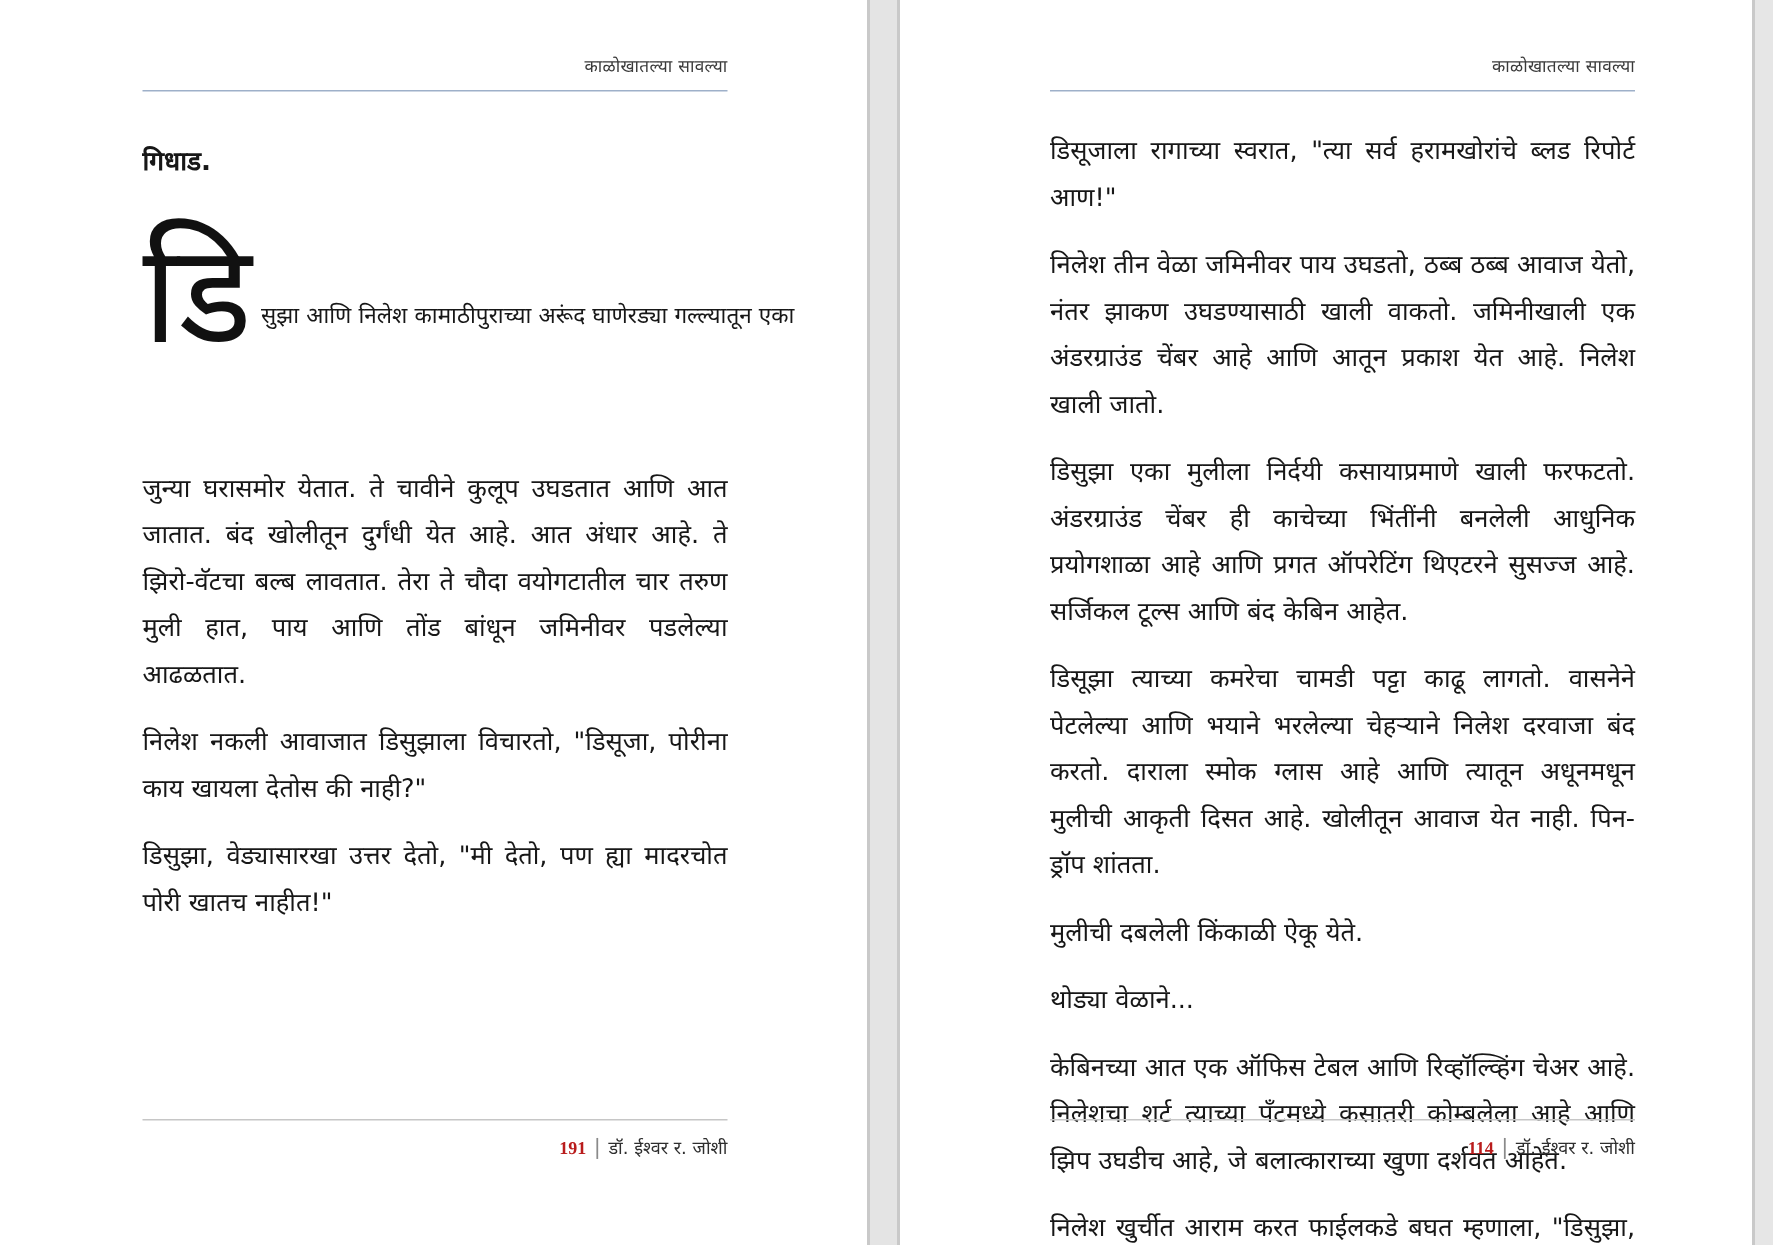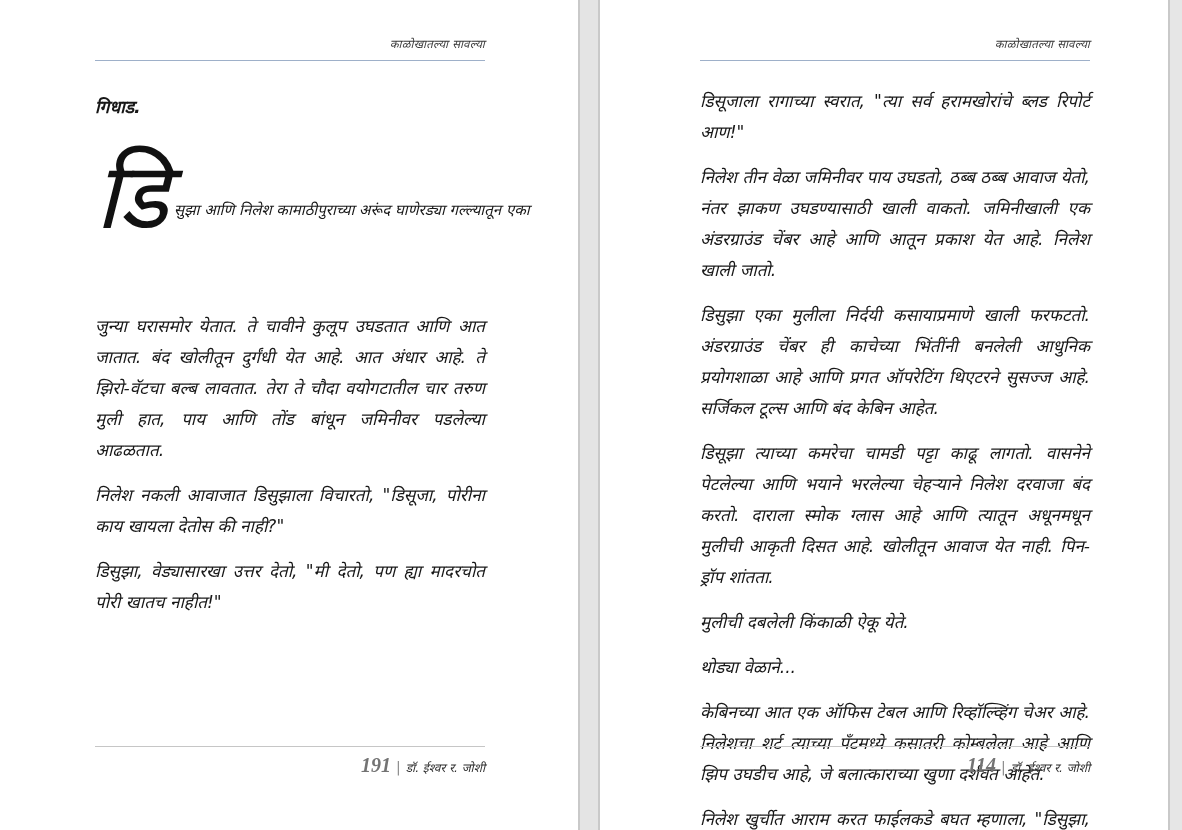--- a/index.html
+++ b/index.html
@@ -14,21 +14,20 @@
     background: #ffffff;
     overflow: hidden;
     font-family: "DejaVu Sans", sans-serif;
     color: #171717;
   }
   .page {
     position: absolute;
     top: 0;
     height: 778px;
     background: #ffffff;
-    font-style: italic;
   }
   .page-left  { left: 0;   width: 578px; }
   .page-right { left: 600px; width: 568px; }
   .gutter {
     position: absolute;
     left: 578px;
     top: 0;
     width: 22px;
     height: 830px;
     background: #e4e4e4;
@@ -101,23 +100,23 @@
     width: 390px;
     border-top: 1px solid #c6c6c6;
     padding-top: 7px;
     text-align: right;
     white-space: nowrap;
   }
   .page-left  .page-footer { left: 95px; }
   .page-right .page-footer { left: 100px; }
   .pageno {
     font-family: "Liberation Serif", "DejaVu Serif", serif;
-    font-size: 20px;
+    font-size: 12px;
     font-weight: bold;
-    color: #737373;
+    color: #b91c1c;
   }
   .footer-sep {
     color: #8a8a8a;
     font-size: 14px;
     padding: 0 5px;
   }
   .footer-author {
     font-size: 12px;
     color: #2e2e2e;
     text-align: center;

